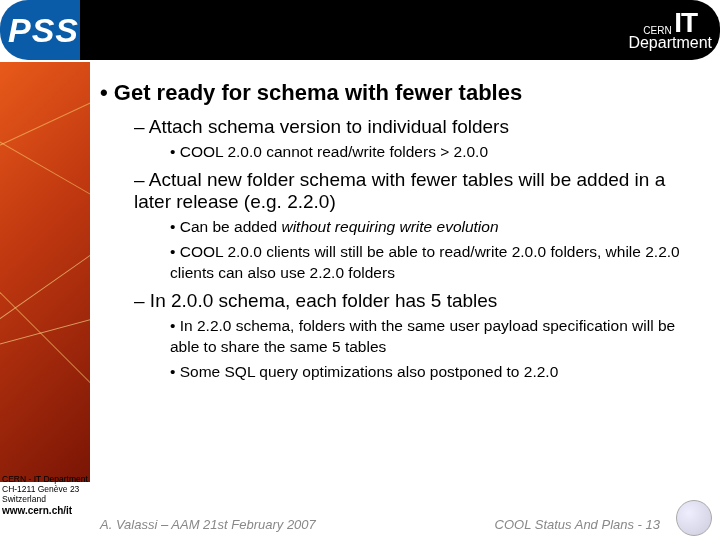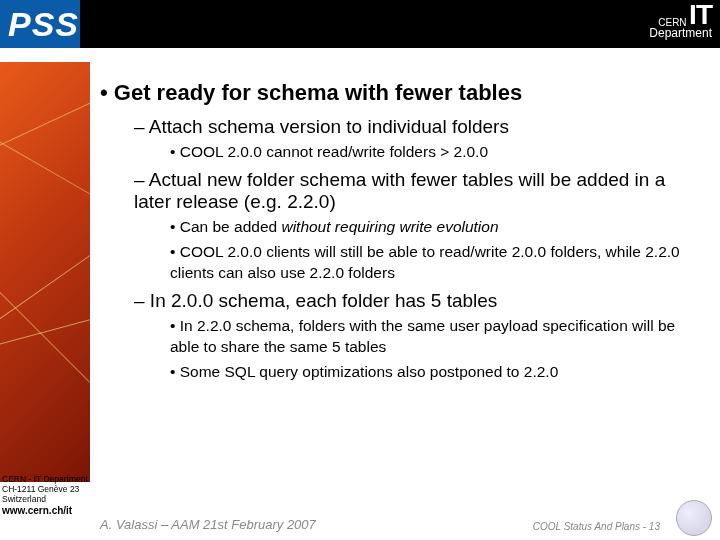--- a/index.html
+++ b/index.html
@@ -1,23 +1,24 @@
 <!DOCTYPE html>
 <html><head>
 <meta charset="utf-8">
 <style>
   * { margin: 0; padding: 0; box-sizing: border-box; }
   body { width: 720px; height: 540px; font-family: Arial, sans-serif; position: relative; background: #fff; overflow: hidden; }
 
   .header {
-    height: 48px;
+    height: 60px;
     background: linear-gradient(to right, #0a5ca8 0%, #0a5ca8 80px, #000 80px, #000 100%);
     position: relative;
     display: flex;
     align-items: center;
+    border-radius: 28px;
   }
   .pss-logo {
     color: #fff;
     font-size: 34px;
     font-weight: bold;
     font-style: italic;
     padding-left: 8px;
     letter-spacing: 1px;
   }
   .title-band {
@@ -31,27 +32,27 @@
     align-items: center;
     padding-left: 14px;
   }
   .slide-title {
     font-size: 26px;
     color: #000;
   }
   .cern-it {
     position: absolute;
     right: 8px;
-    top: 4px;
+    top: 12px;
     color: #fff;
-    text-align: right;
+    text-align: center;
     font-size: 9px;
   }
   .cern-it .it { font-size: 28px; font-weight: bold; line-height: 0.8; letter-spacing: -1px; }
-  .cern-it .dept { font-size: 12px; }
+  .cern-it .dept { font-size: 16px; }
   .cern-it .cern-label { font-size: 10px; position: relative; top: 2px; }
 
   .sidebar {
     position: absolute;
     left: 0;
     top: 62px;
     width: 90px;
     height: 420px;
     background: linear-gradient(135deg, #e85a1a 0%, #c03810 40%, #7a1505 100%);
     overflow: hidden;
@@ -107,21 +108,21 @@
     left: 100px;
     bottom: 8px;
     font-size: 13px;
     font-style: italic;
     color: #888;
   }
   .footer-right {
     position: absolute;
     right: 60px;
     bottom: 8px;
-    font-size: 10px;
+    font-size: 13px;
     font-style: italic;
     color: #888;
     margin-left: 48px;
   }
   .globe {
     position: absolute;
     right: 8px;
     bottom: 4px;
     width: 36px;
     height: 36px;

